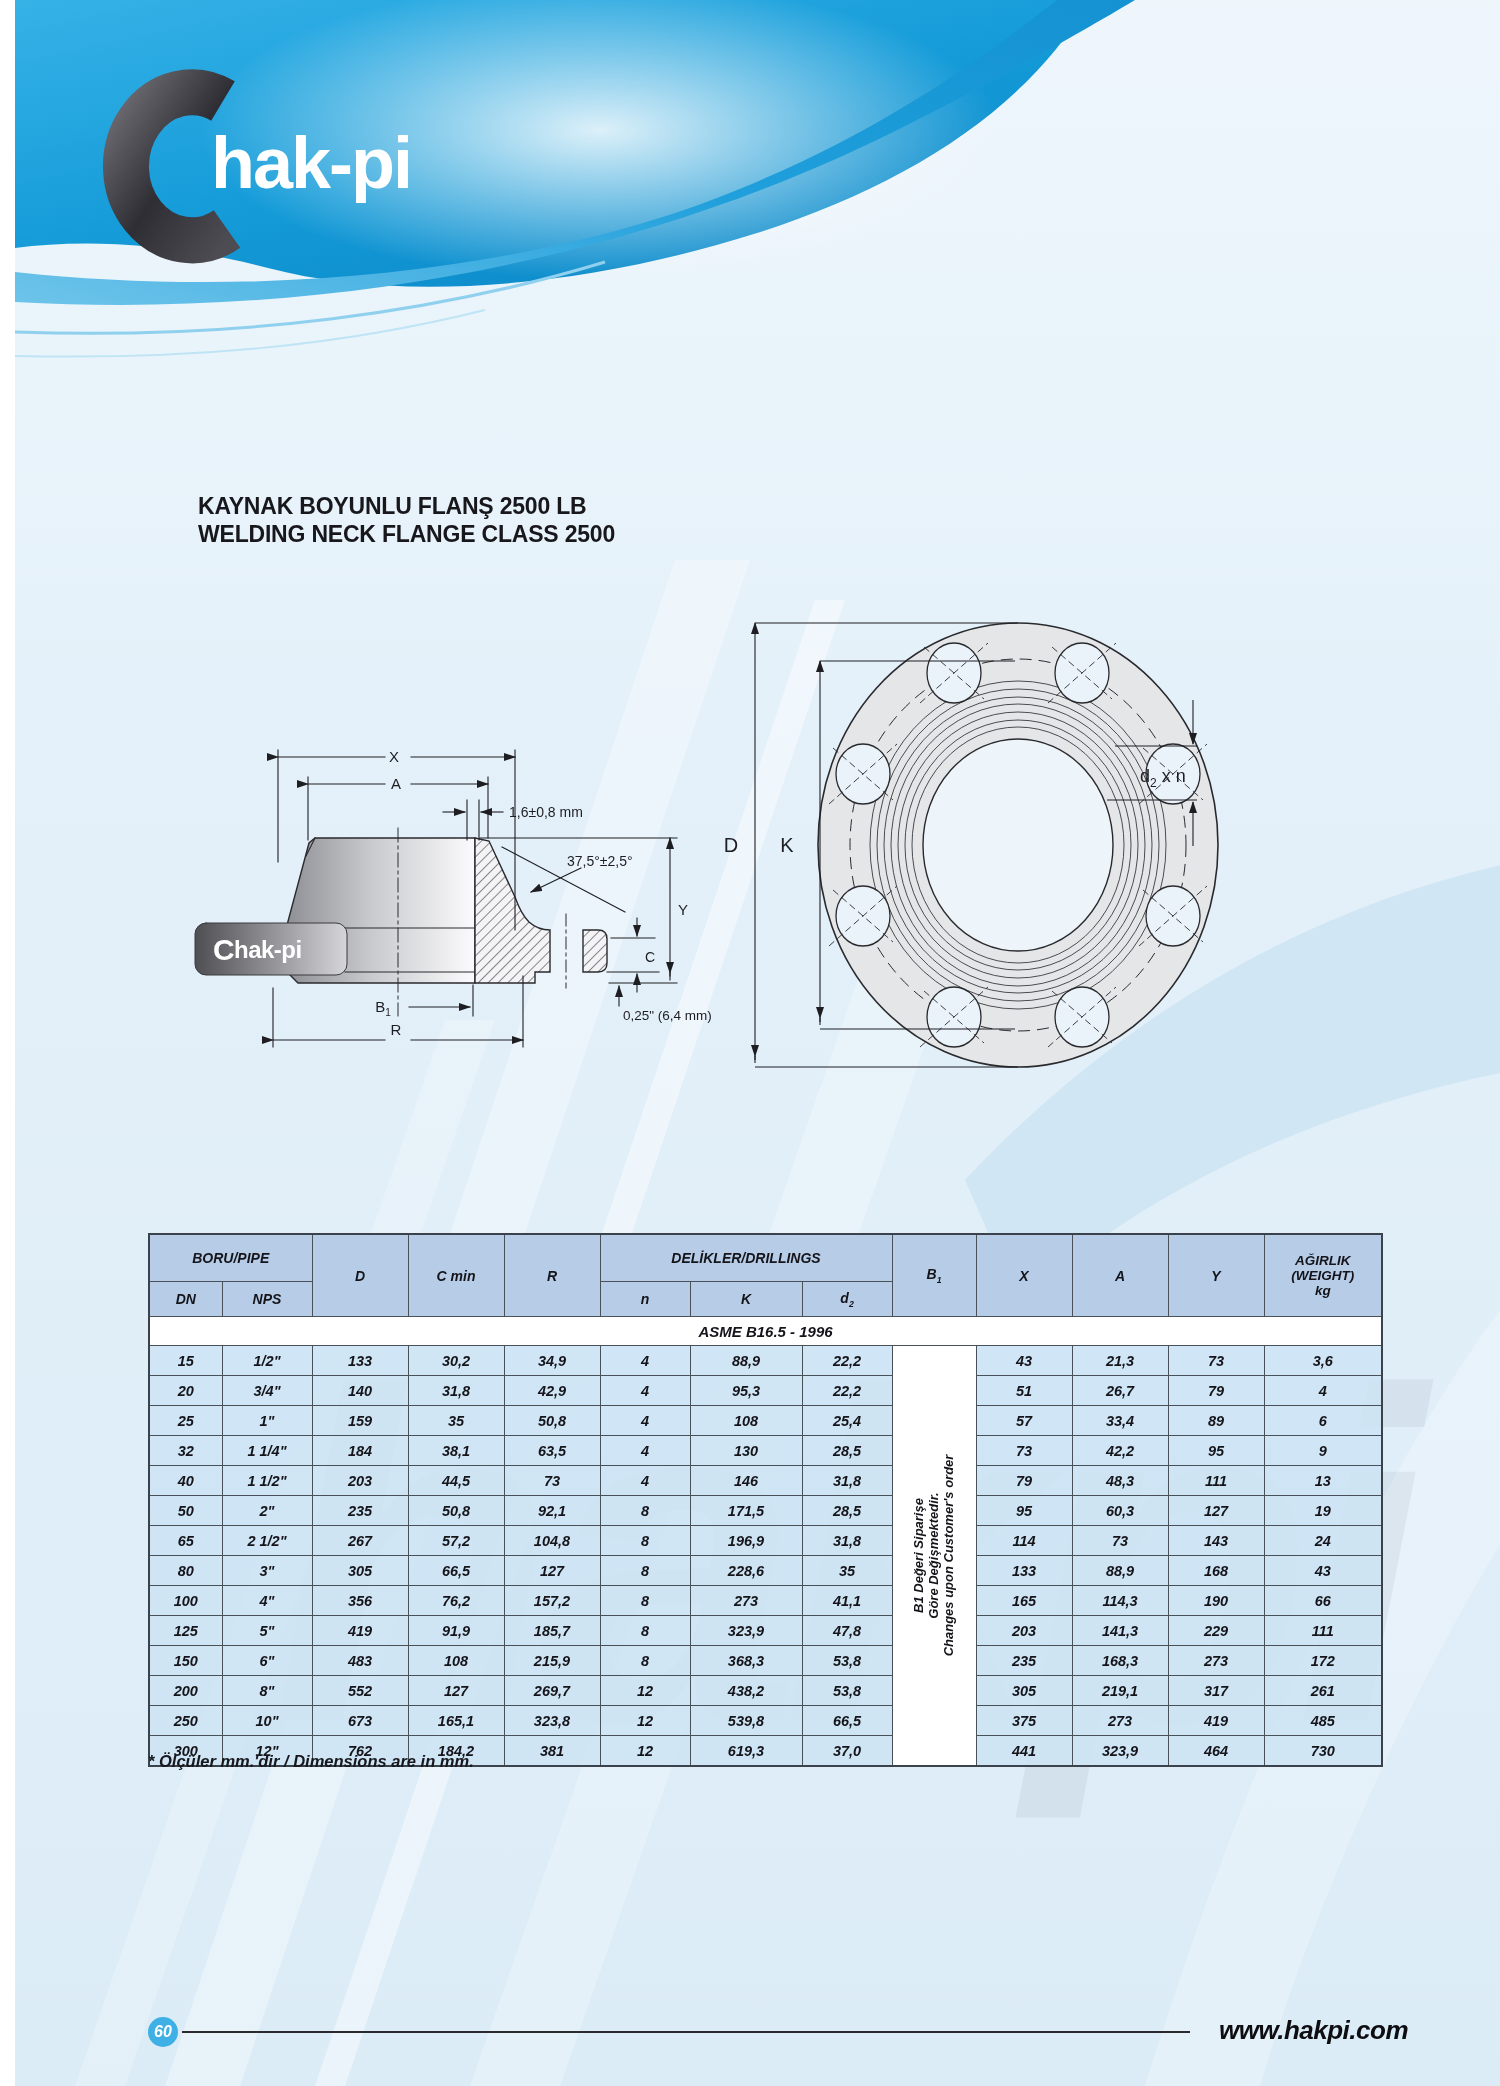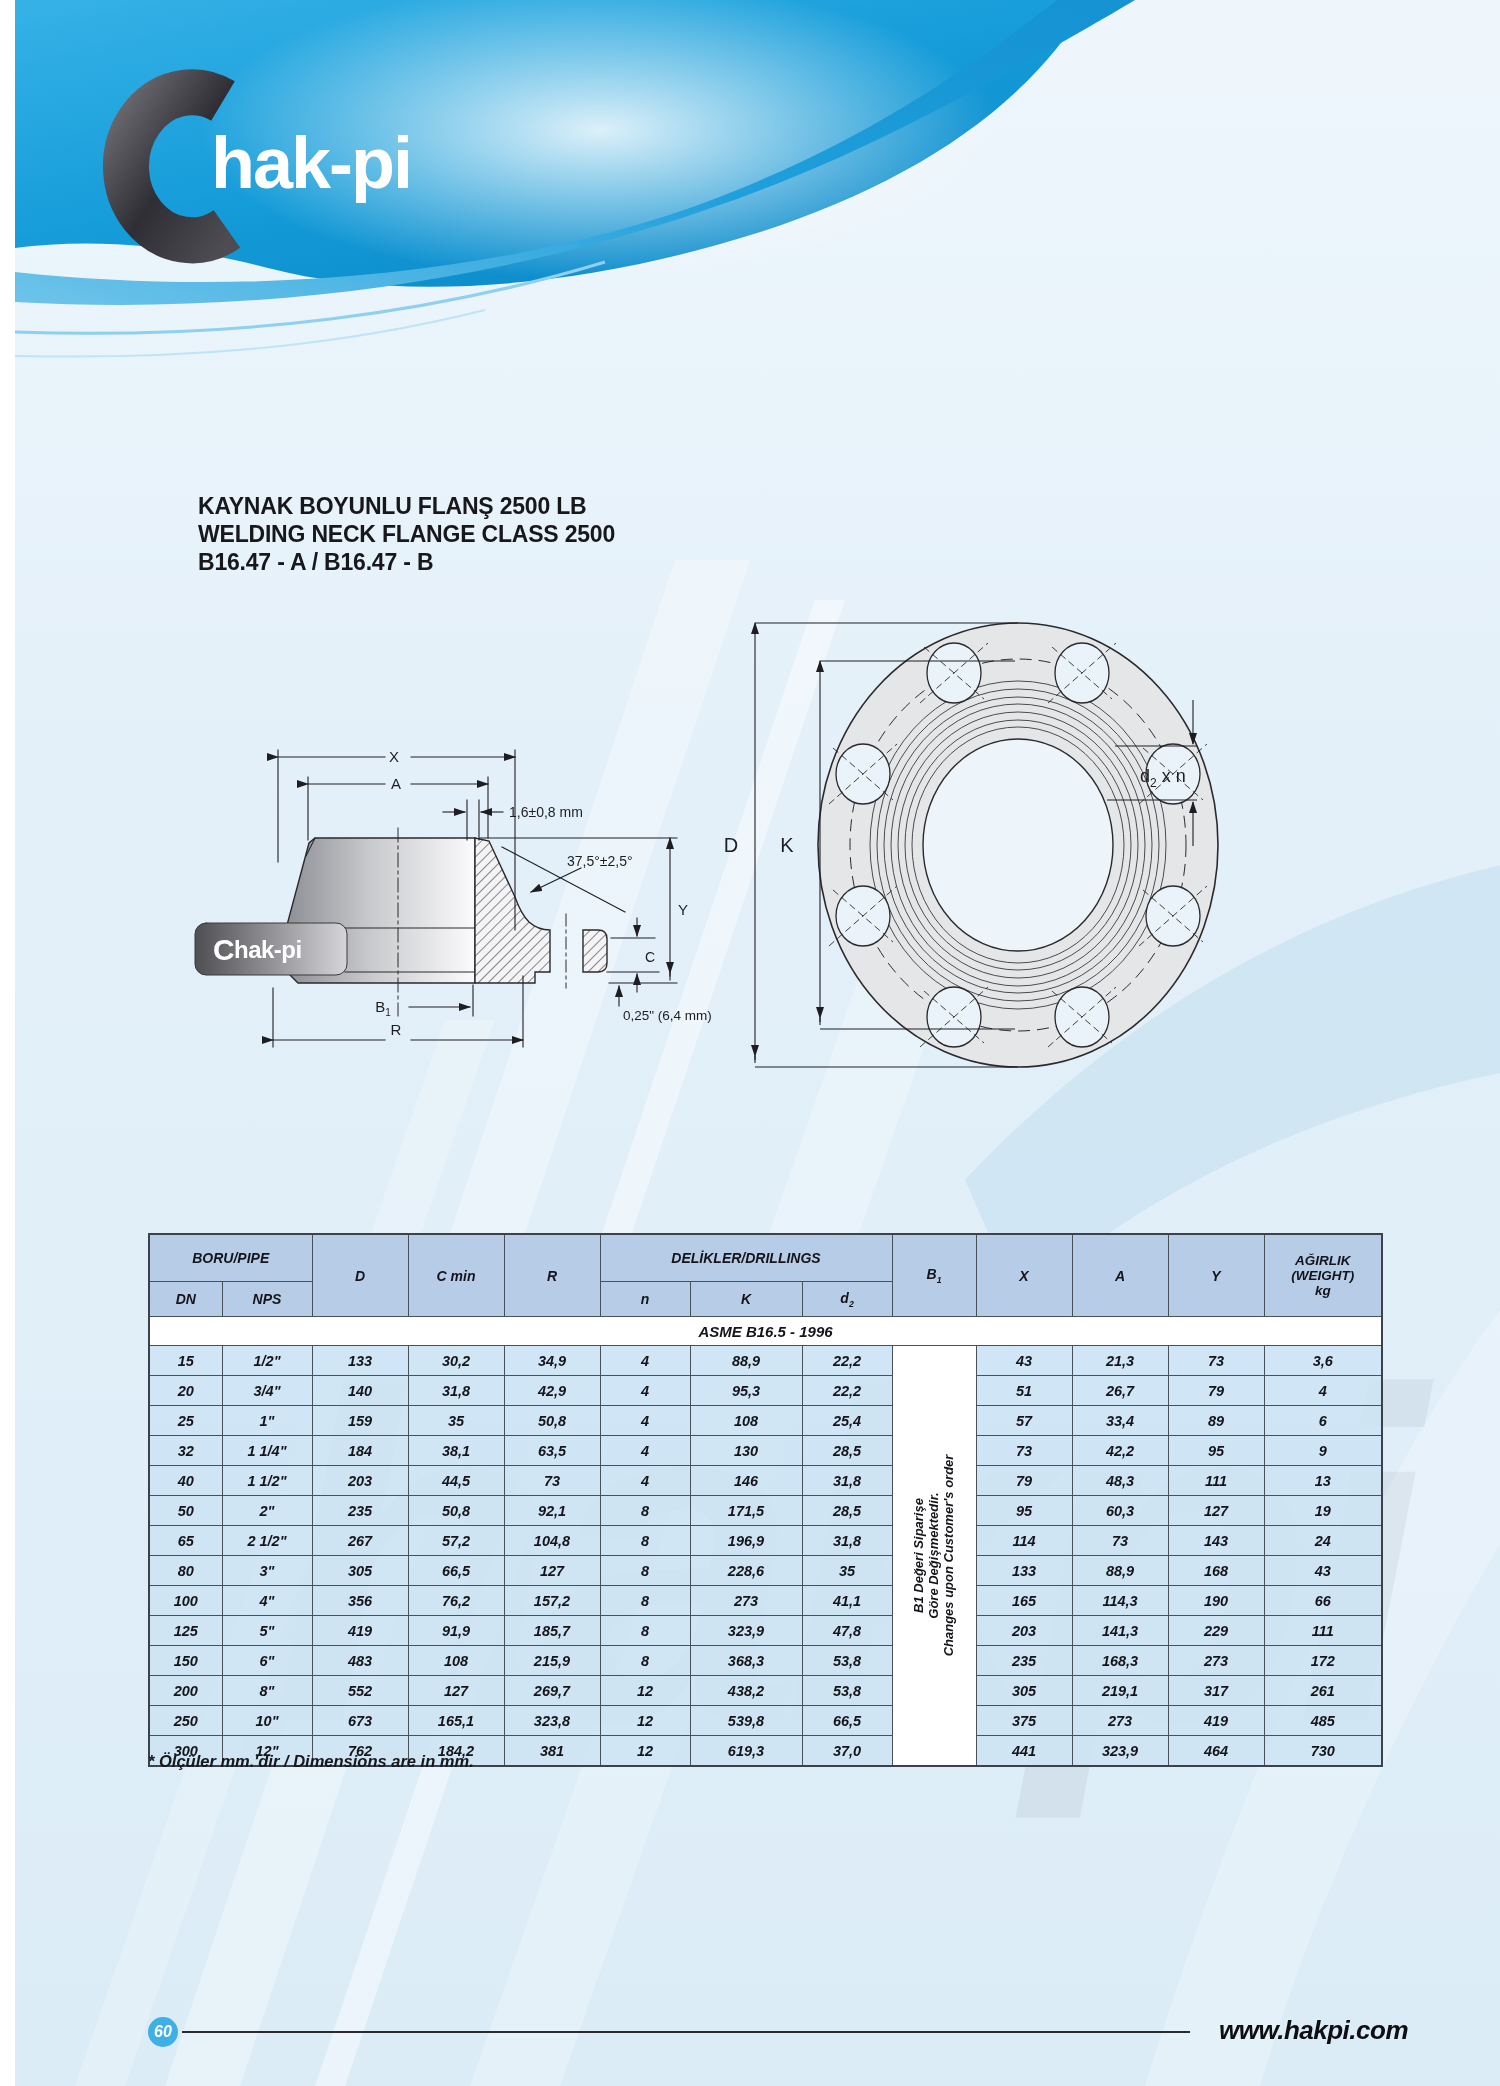--- a/index.html
+++ b/index.html
@@ -257,21 +257,20 @@
         <text x="1125" y="782" font-size="18">
           <tspan>d</tspan><tspan font-size="12" dy="5">2</tspan><tspan dy="-5"> x n</tspan>
         </text>
       </g>
     </g>
   </svg>
 
   <div class="abs" id="title">
     <div>KAYNAK BOYUNLU FLANŞ 2500 LB</div>
     <div>WELDING NECK FLANGE CLASS 2500</div>
-    <div>B16.47 - A / B16.47 - B</div>
   </div>
 
   <table class="abs" id="spec-table">
     <colgroup>
       <col style="width:73px">
         <col style="width:90px">
         <col style="width:96px">
         <col style="width:96px">
       <col style="width:96px">
         <col style="width:90px">

